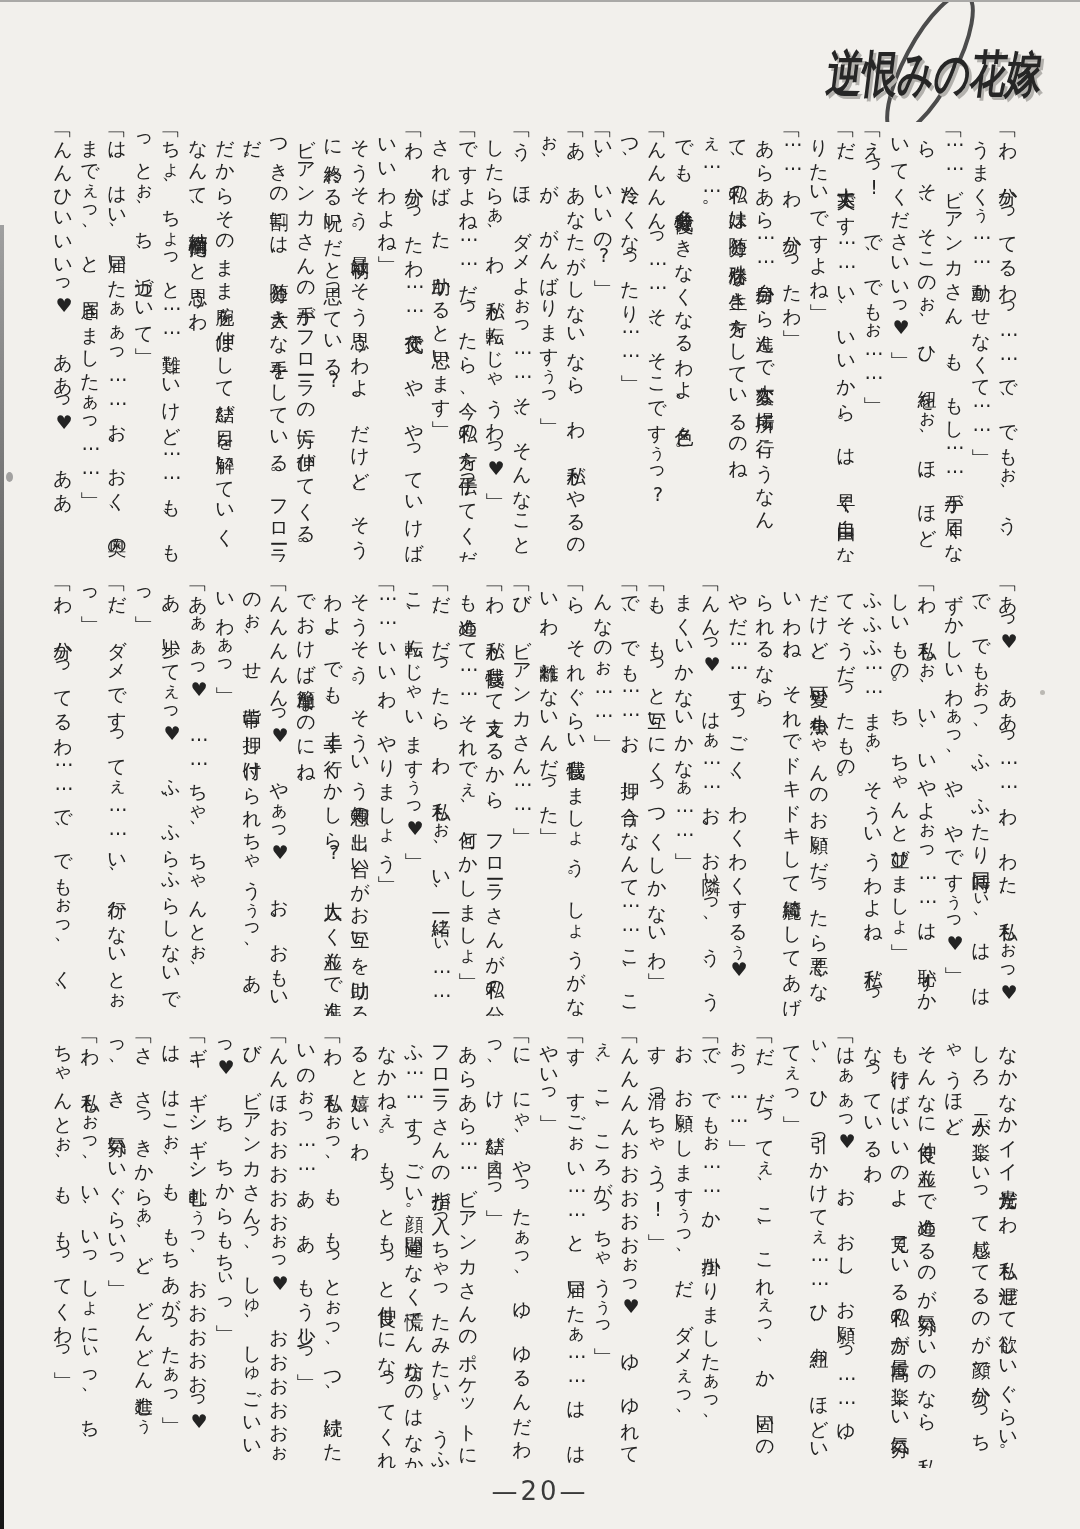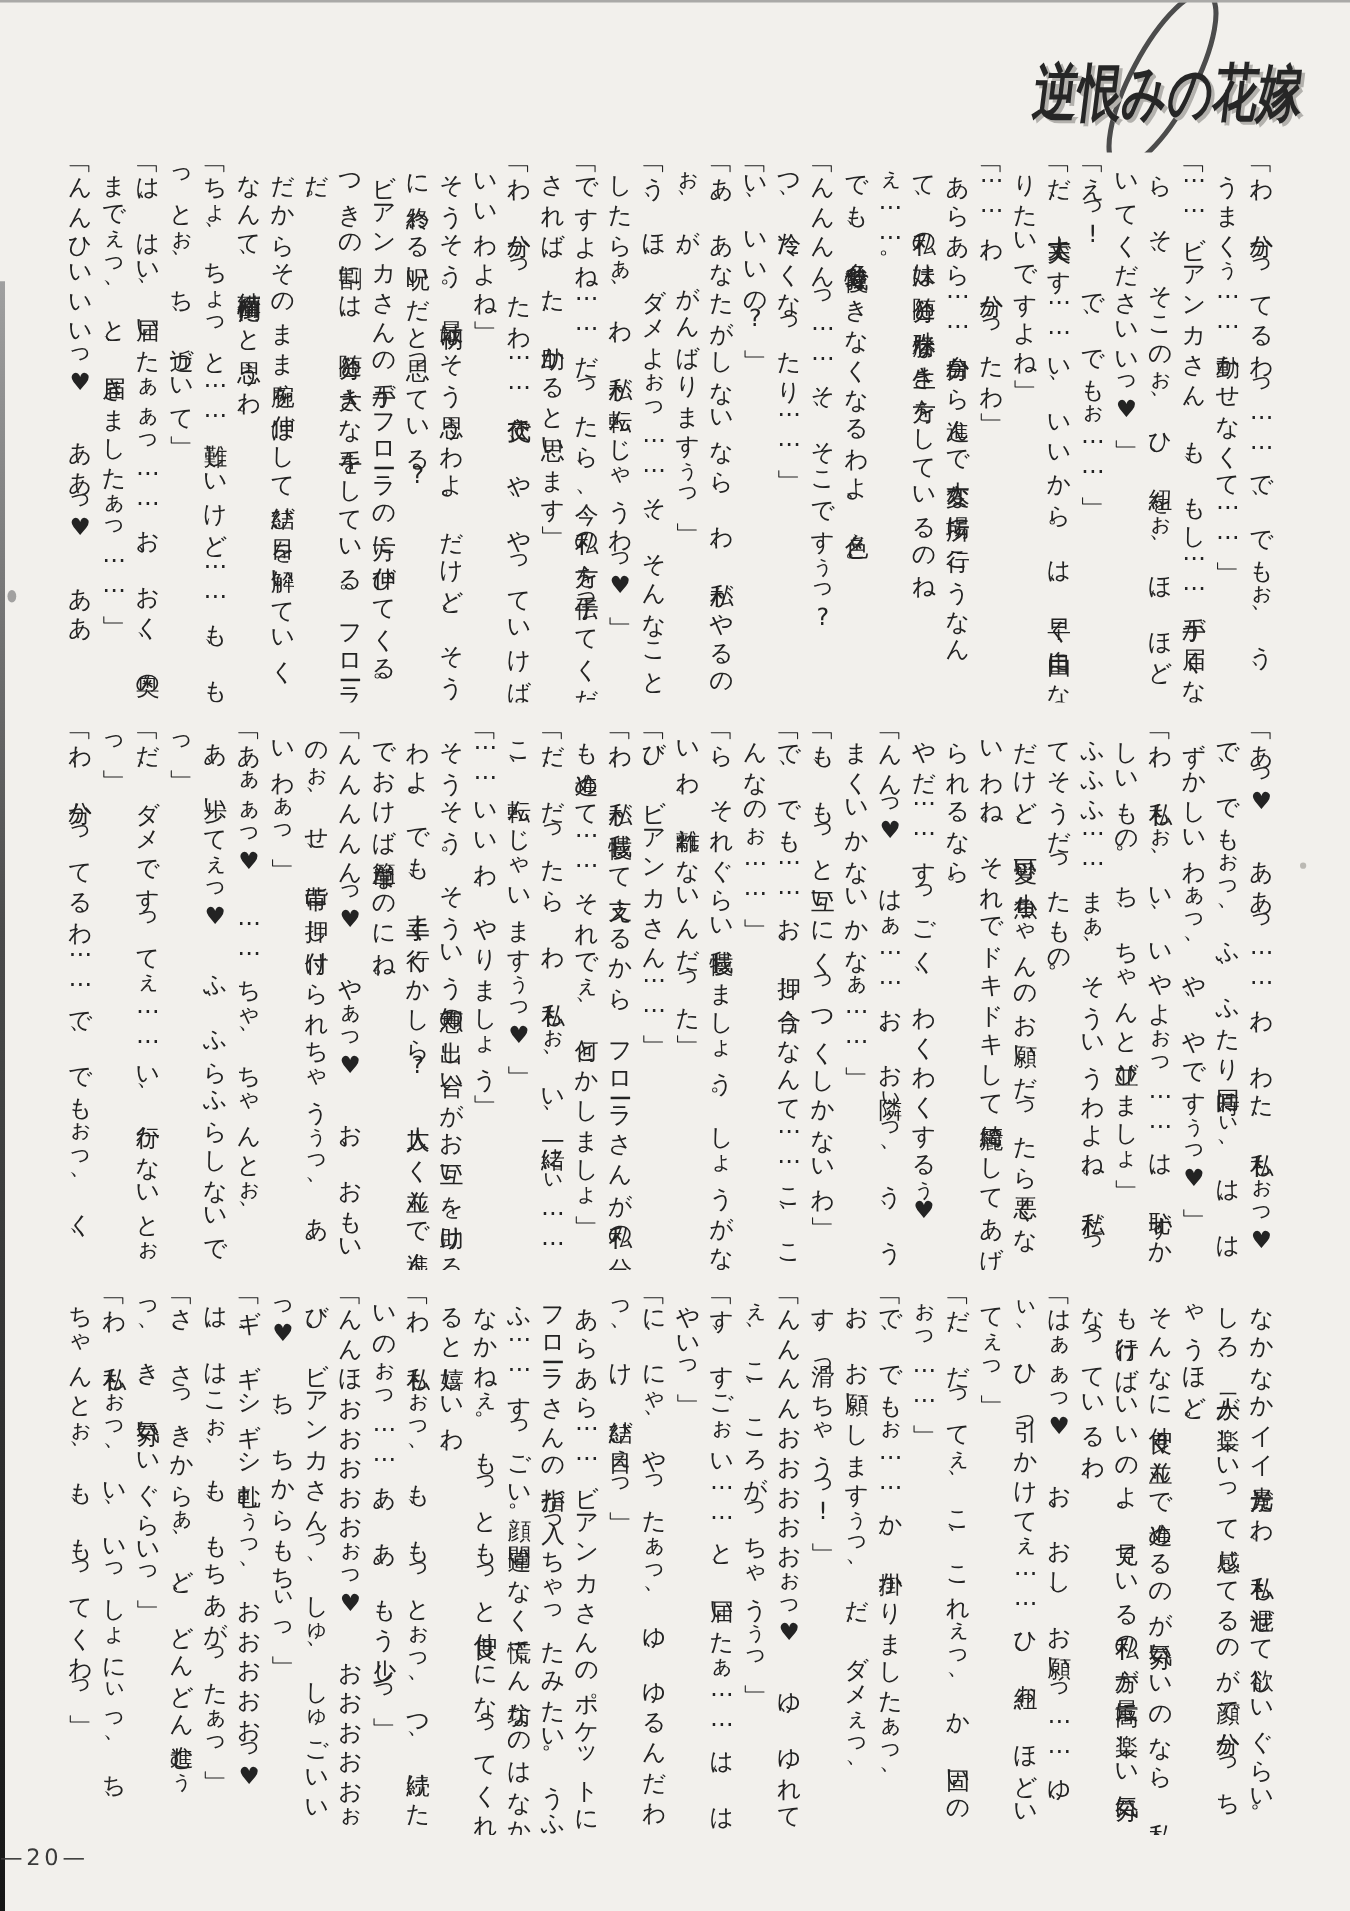--- a/index.html
+++ b/index.html
@@ -30,21 +30,21 @@
     font-size:19px;line-height:27px;letter-spacing:2px;
     color:#232323;overflow:hidden;
   }
   #band1{top:126px;}
   #band2{top:580px;}
   #band3{top:1032px;}
   .tline{margin:0;padding:0;}
 
   .pagenum{
     position:absolute;left:0;right:0;top:1476px;
-    font-size:18px;letter-spacing:3px;color:#3a3a3a;
+    text-align:center;font-size:26px;letter-spacing:3px;color:#3a3a3a;
   }
 </style>
 </head>
 <body>
 
 <div class="page">
 
   <div class="edge-top"></div>
   <div class="edge-left"></div>
   <div class="speck"></div>

